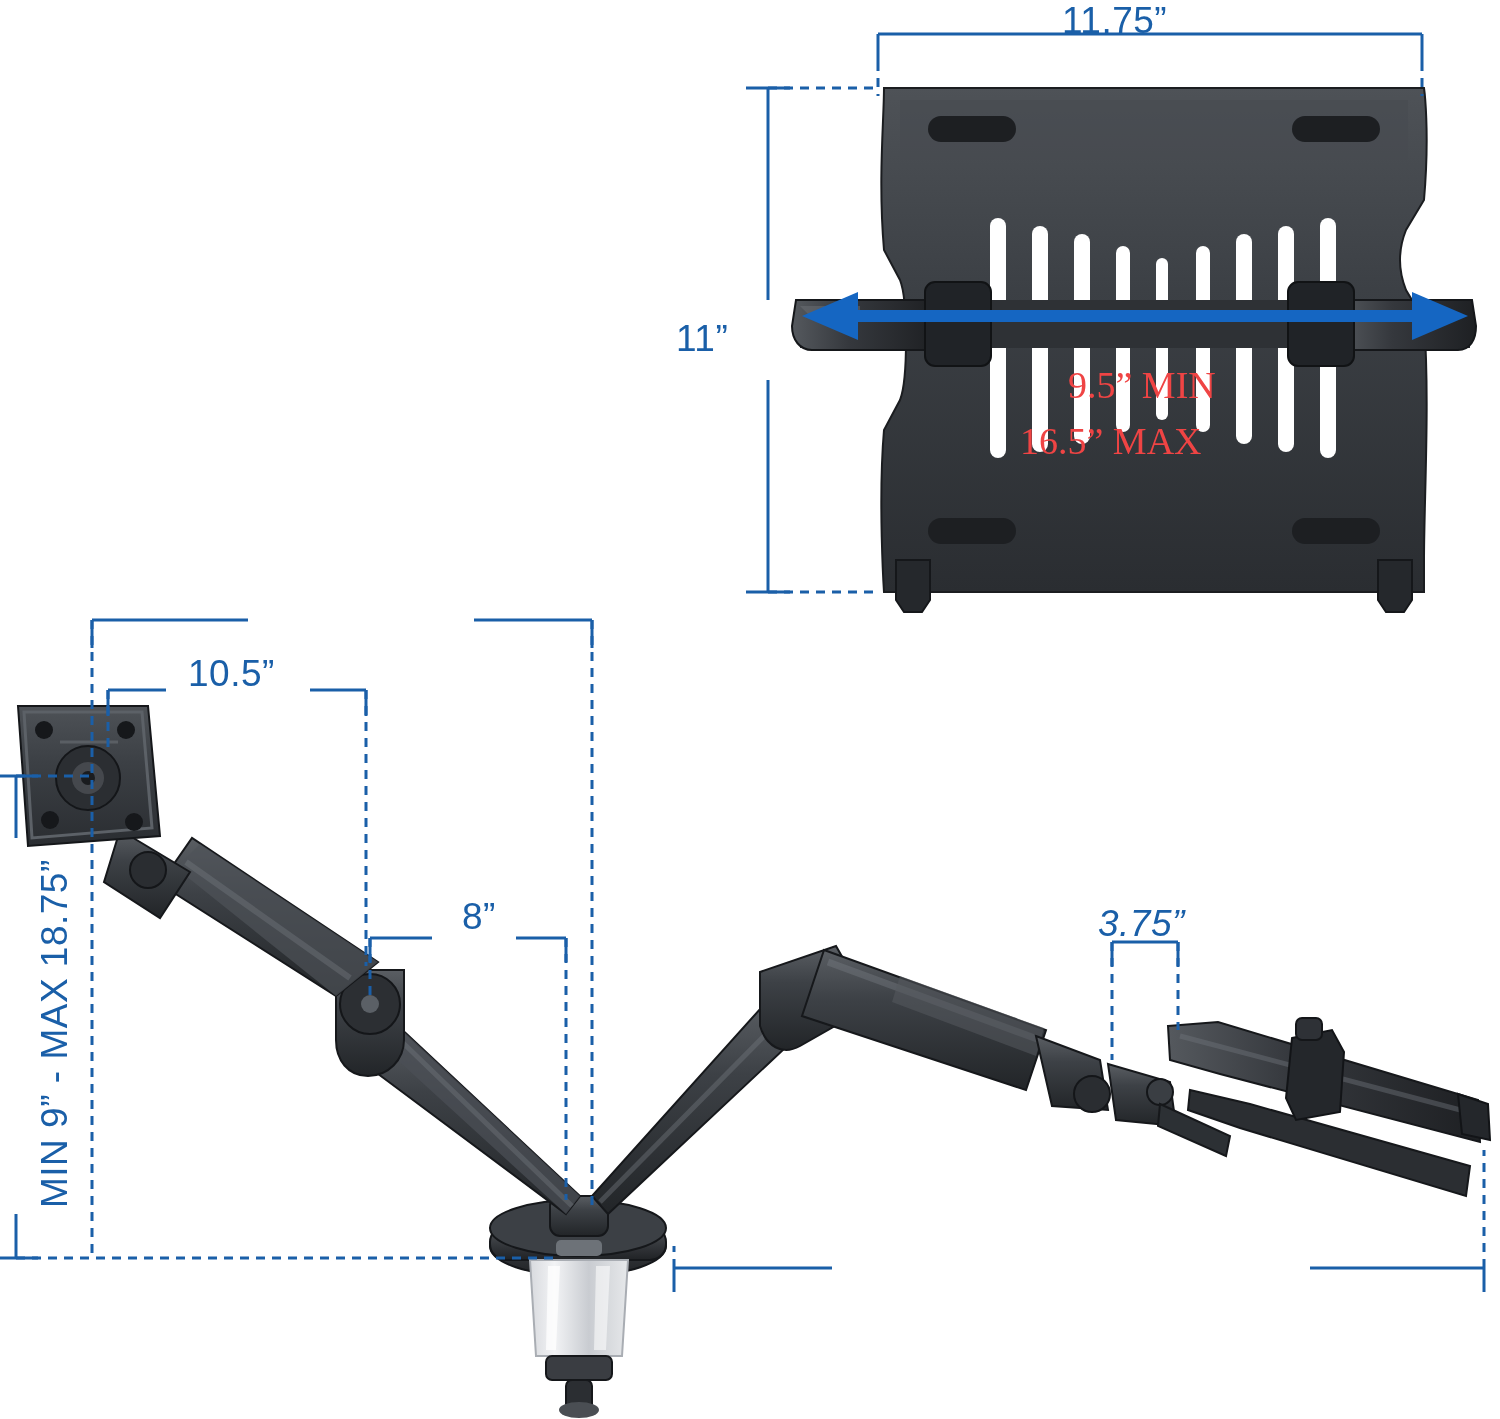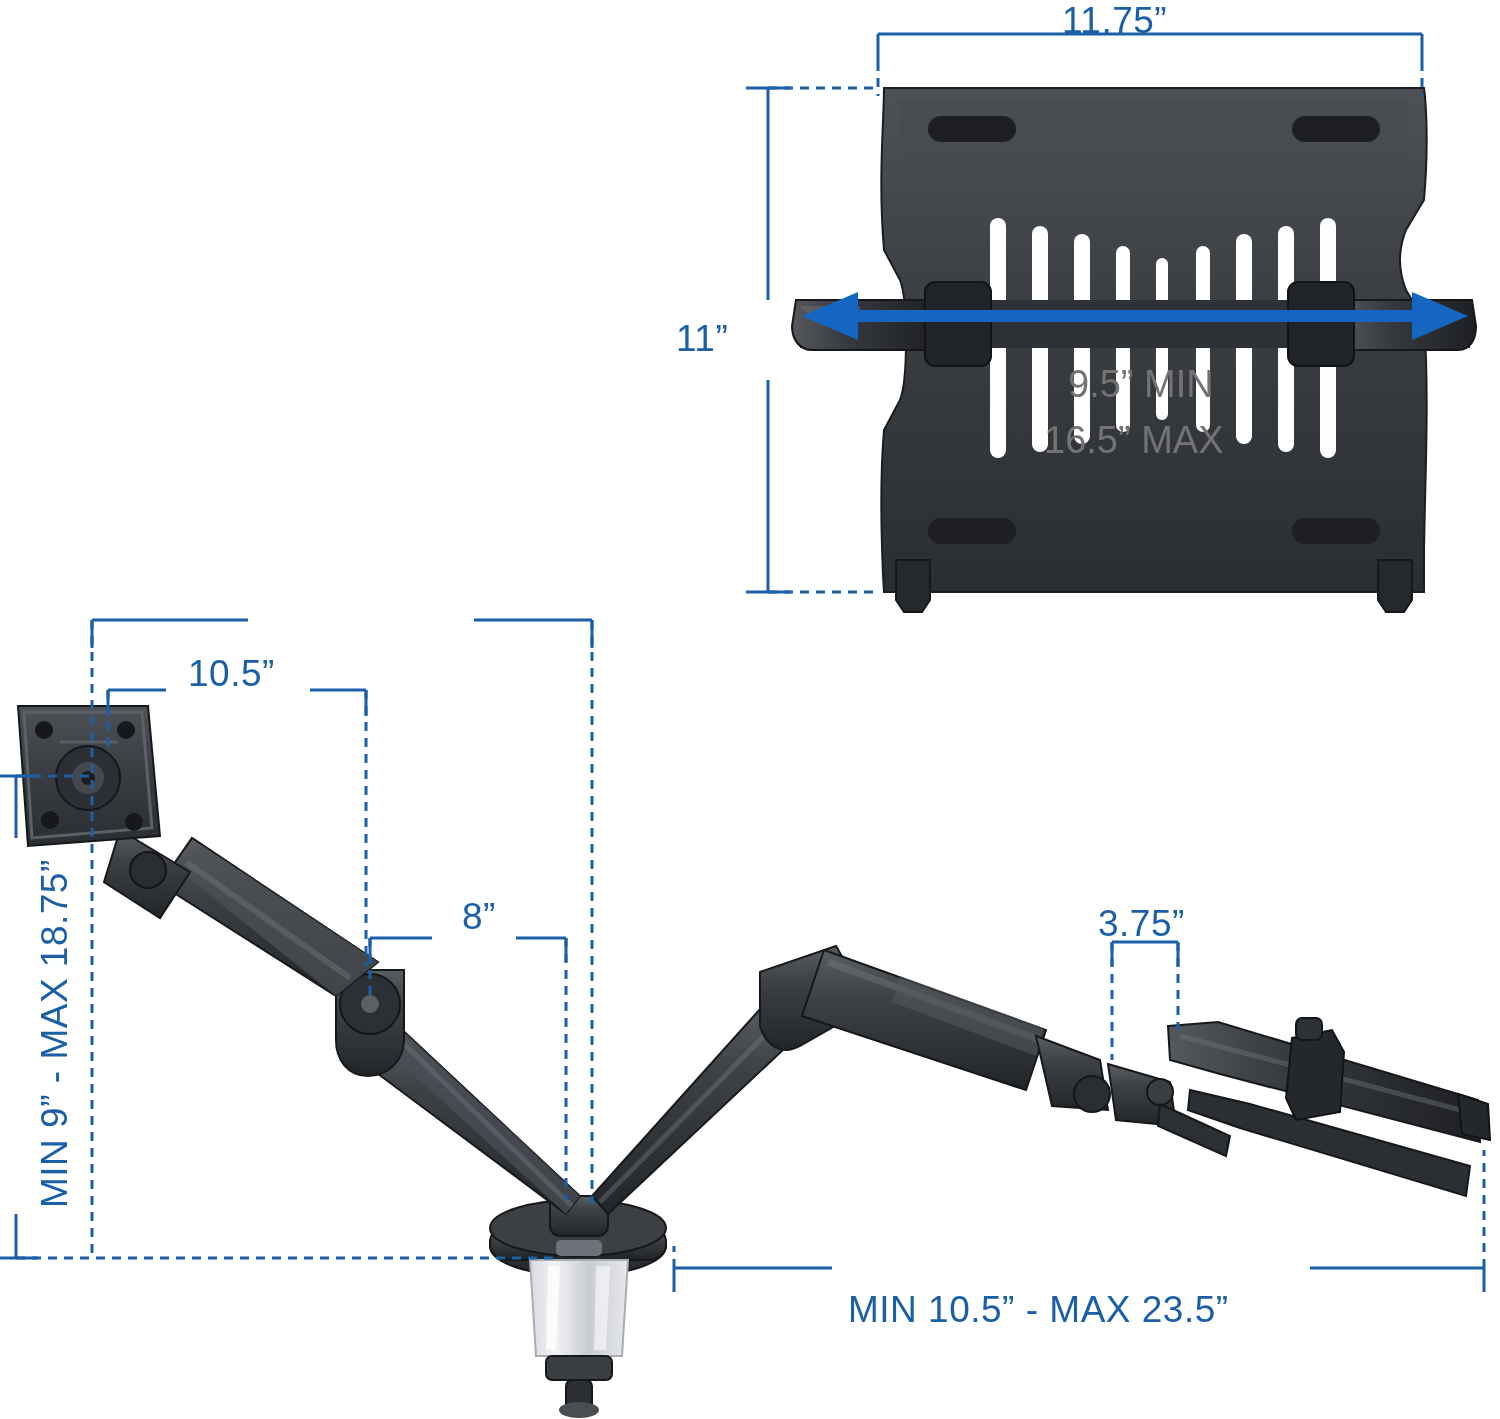--- a/index.html
+++ b/index.html
@@ -21,25 +21,25 @@
     font-size: 34px;
     font-family: "Liberation Sans", sans-serif;
     white-space: nowrap;
     letter-spacing: 0.5px;
   }
   .dim-label.big {
     font-size: 37px;
   }
   .white-label {
     position: absolute;
-    color: #737373;
+    color: #ef4444;
     font-size: 38px;
     font-weight: normal;
     white-space: nowrap;
-    font-family: Liberation Sans, sans-serif;
+    font-family: Liberation Serif, serif;
   }
   .vert {
     transform-origin: 0 0;
     transform: rotate(-90deg);
   }
   svg.overlay {
     position: absolute;
     left: 0;
     top: 0;
     width: 1500px;
@@ -277,26 +277,25 @@
         <line x1="1484" y1="1268" x2="1484" y2="1292" stroke-width="3"></line>
       </g>
     </g>
   </svg>
 
   <div class="dim-label big" style="left:1062px; top:0px;">11.75”</div>
 
   <div class="dim-label big" style="left:676px; top:318px;">11”</div>
 
   <div class="white-label" style="left:1068px; top:363px;">9.5” MIN</div>
-  <div class="white-label" style="left:1044px; top:419px;">16.5” MAX</div>
+  <div class="white-label" style="left:1020px; top:419px;">16.5” MAX</div>
 
 
   <div class="dim-label big" style="left:188px; top:653px;">10.5”</div>
 
   <div class="dim-label big" style="left:462px; top:896px;">8”</div>
 
   <div class="dim-label big vert" style="left:34px; top:1208px;">MIN 9” - MAX 18.75”</div>
 
-  <div class="dim-label big" style="left:1098px; top:903px;">3.75”</div>
-
-  <div class="dim-label big" style="left:848px; top:1289px;">MIN 10.5” - MAX 23.5”</div>
+  <div class="dim-label big" style="left:1098px; top:903px;font-style:italic;">3.75”</div>
+
 
 </div>
 
 </body></html>

